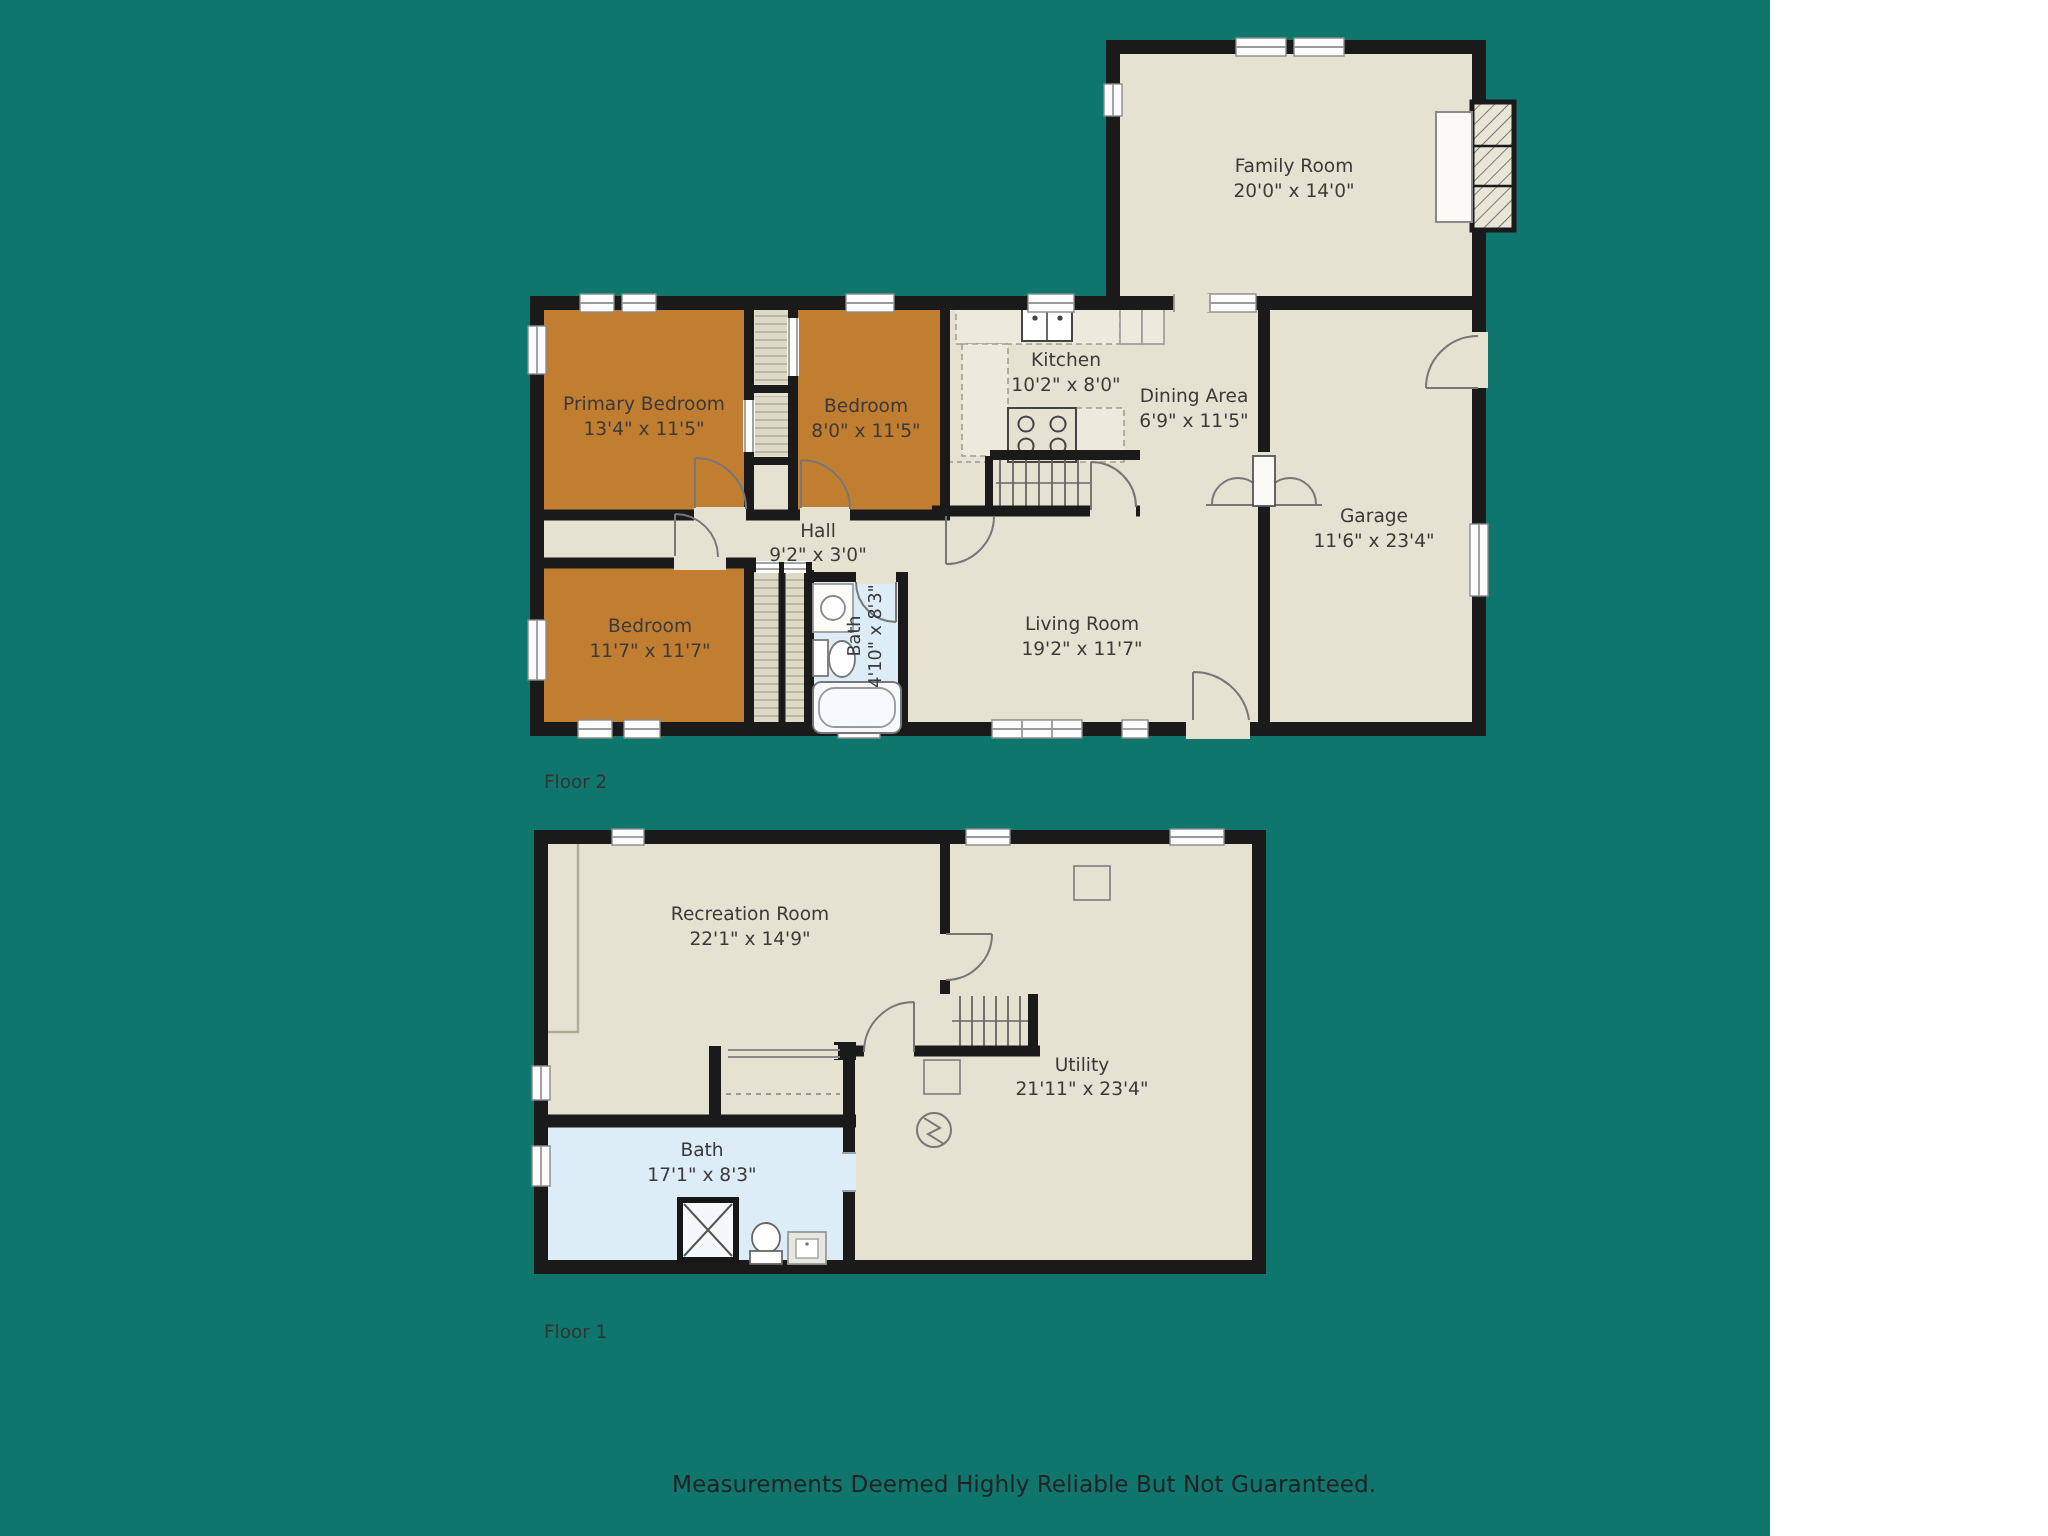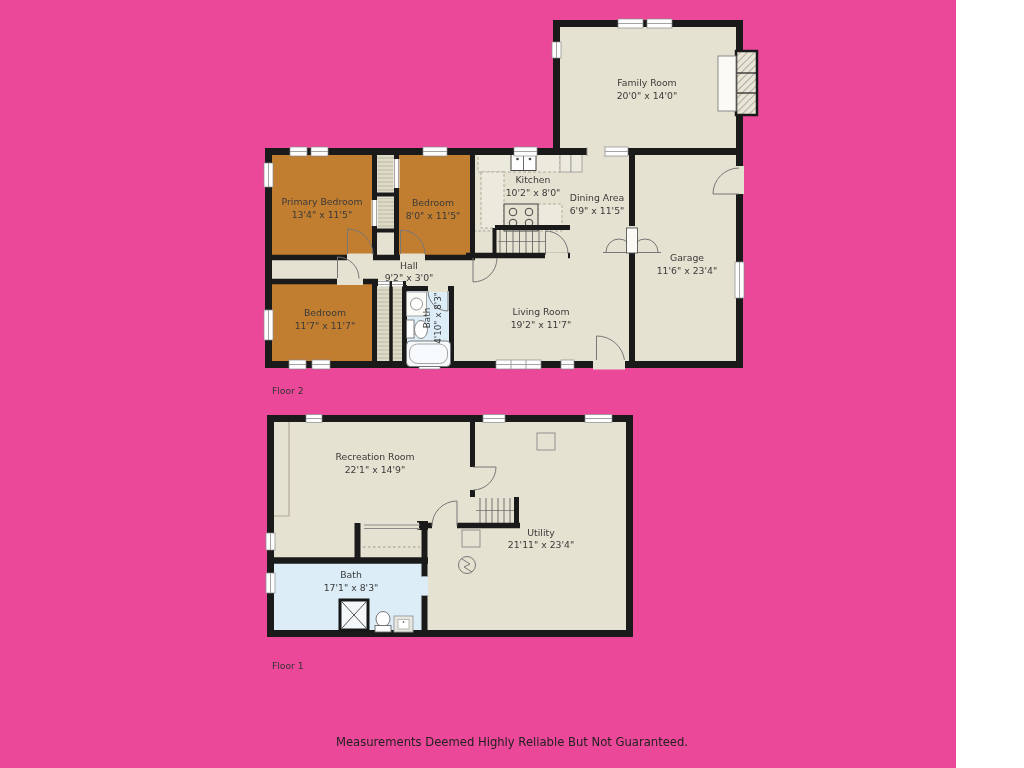--- a/index.html
+++ b/index.html
@@ -1,16 +1,16 @@
 <!DOCTYPE html>
 <html><head>
 <meta charset="utf-8">
 <style>
   html,body{margin:0;padding:0;background:#ffffff;}
-  #canvas{position:relative;width:956px;height:768px;background:#ec4899;overflow:hidden;
+  #canvas{position:relative;width:885px;height:768px;background:#0f766e;overflow:hidden;
           font-family:"DejaVu Sans","Liberation Sans",sans-serif;}
   svg{position:absolute;left:0;top:0;}
   text{font-family:"DejaVu Sans","Liberation Sans",sans-serif;fill:#3a3a3a;}
   .room-label{font-size:9.3px;}
   .room-dims{font-size:9.3px;}
   .floor-label{font-size:9.2px;fill:#333;}
   .disclaimer{font-size:11.6px;fill:#222;}
   .bath-rot{font-size:8.8px;}
 </style>
 </head>

